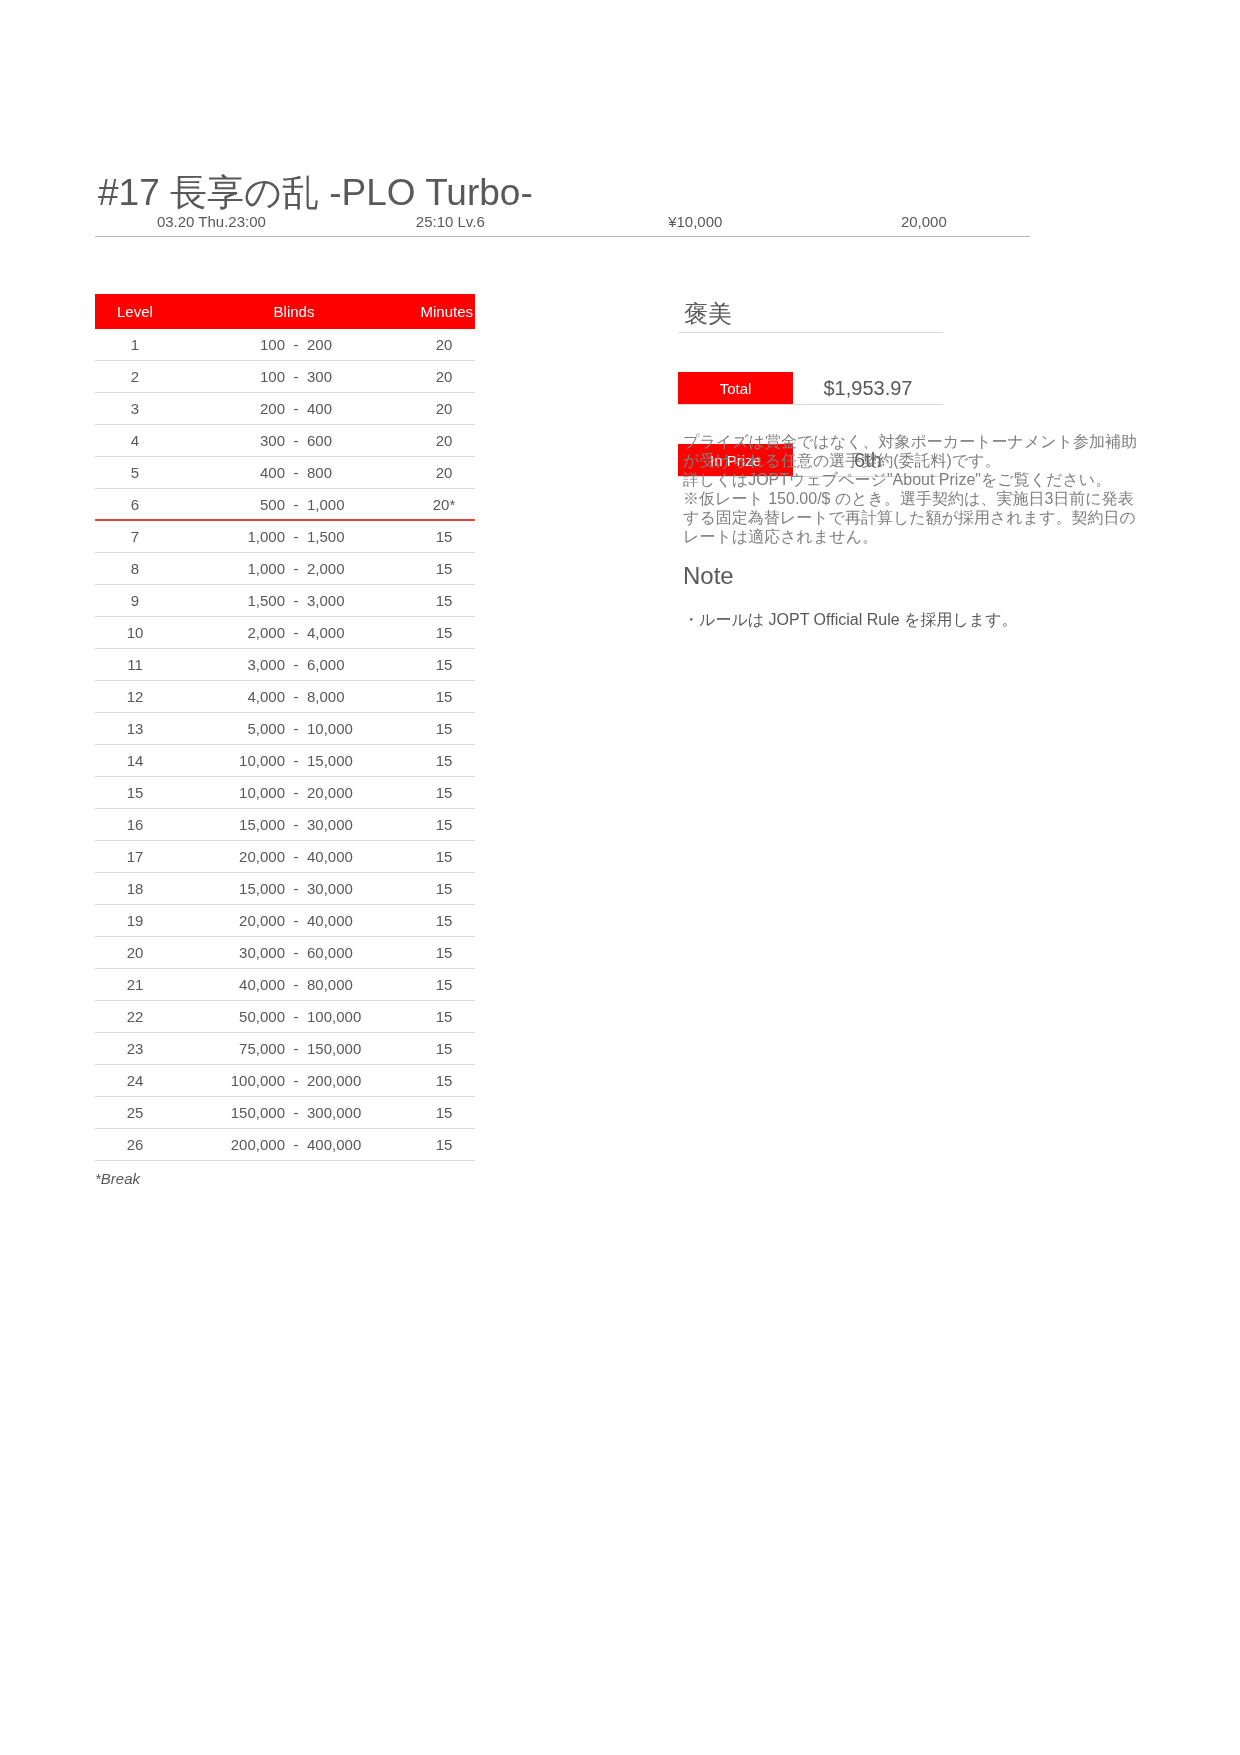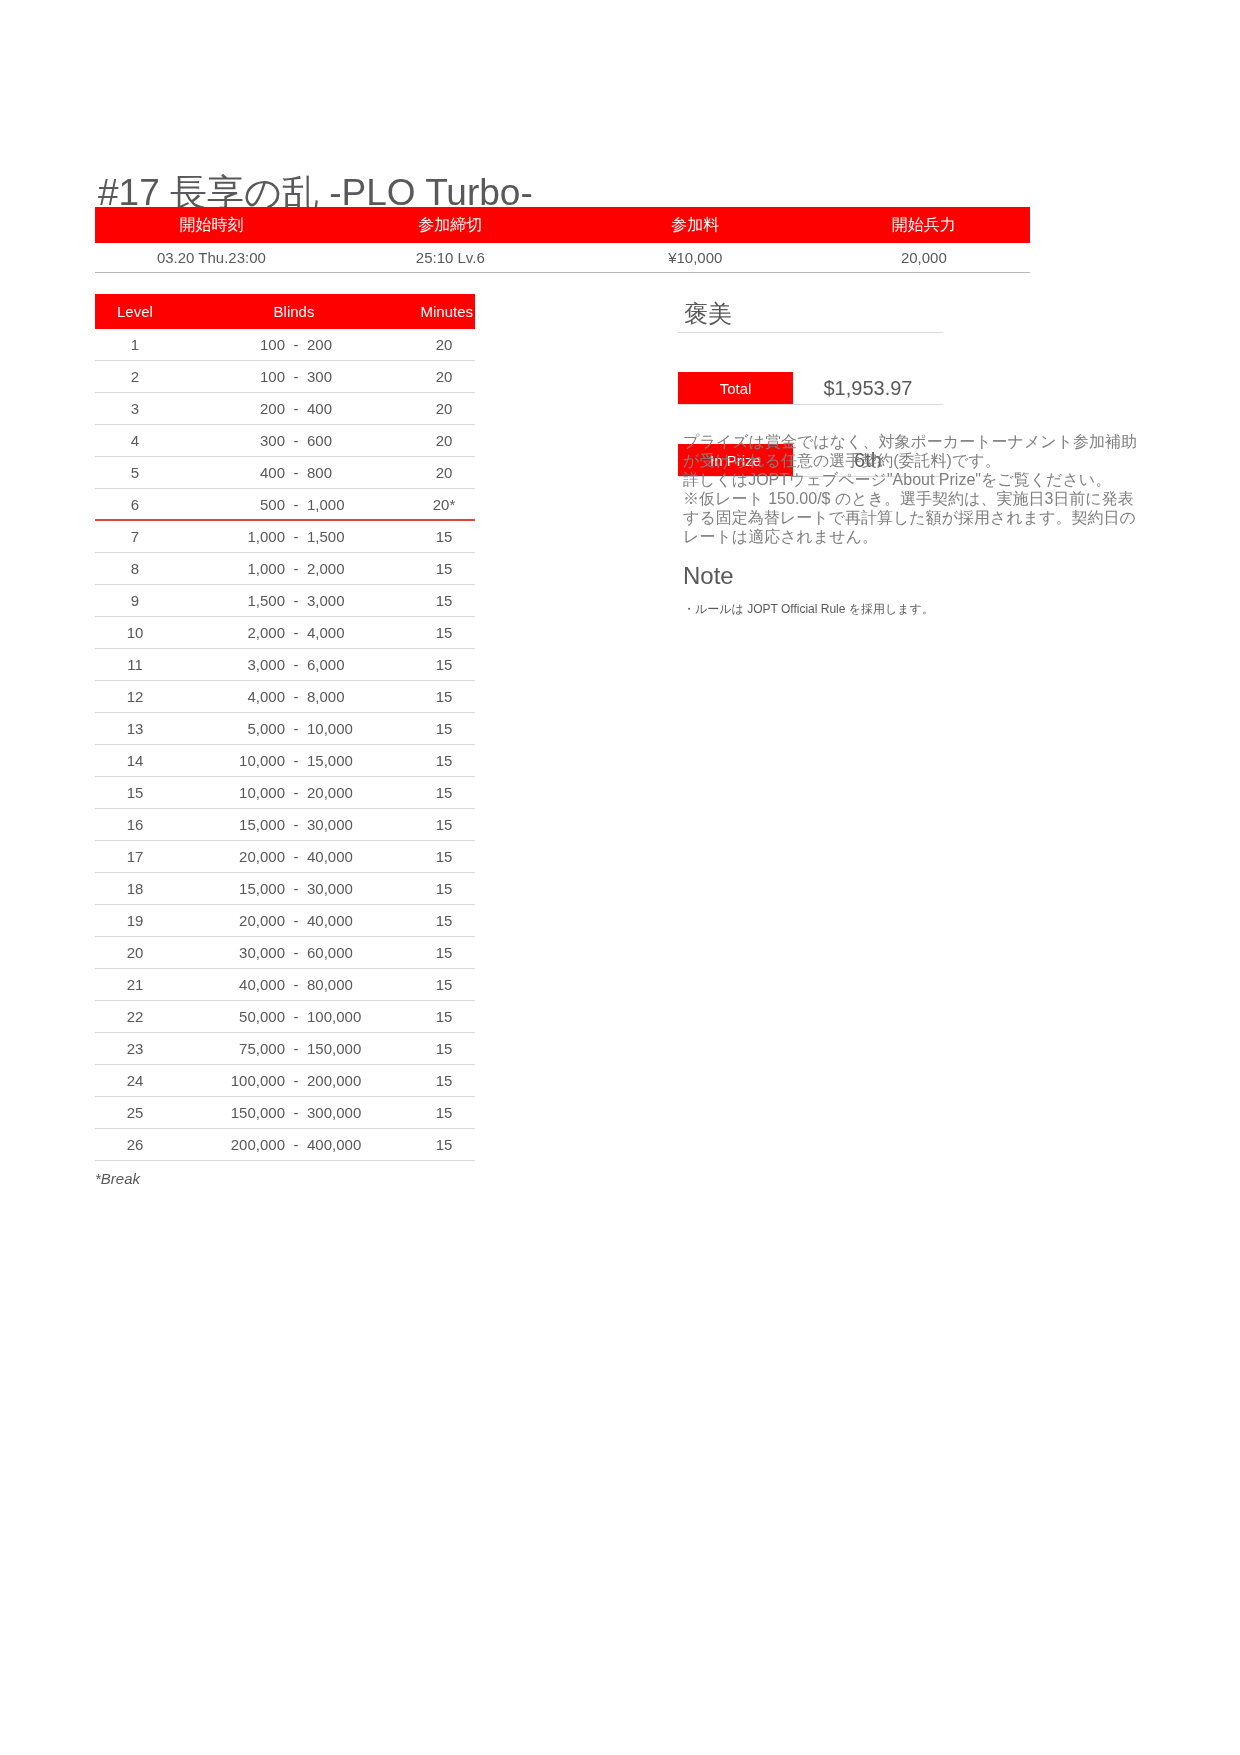--- a/index.html
+++ b/index.html
@@ -50,34 +50,28 @@
   .prize-heading{margin:0;padding-left:6px;font-size:24px;font-weight:400;color:var(--text-gray);line-height:37px;border-bottom:1px solid var(--border-gray);}
   .prize-row{display:flex;height:33px;border-bottom:1px solid var(--border-gray);margin-top:39px;}
   .prize-label{width:115px;background:var(--red);color:#fff;font-size:15px;display:flex;align-items:center;justify-content:center;}
   .prize-value{flex:1;display:flex;align-items:center;justify-content:center;font-size:20px;color:var(--text-gray);}
 
   .fine-print{position:absolute;left:683px;top:432px;width:458px;font-size:16px;line-height:19px;color:var(--fine-gray);}
   .fine-print p{margin:0;}
 
   .note{position:absolute;left:683px;top:560px;width:470px;}
   .note-heading{margin:0;font-size:24px;font-weight:400;color:var(--text-gray);line-height:32px;}
-  .note-item{margin-top:9px;font-size:12px;color:var(--text-gray);}
+  .note-item{margin-top:18px;font-size:16px;color:var(--text-gray);}
 </style>
 </head>
 <body>
 
 <h1 class="page-title">#17 長享の乱 -PLO Turbo-</h1>
 
 <div class="info-table">
-  <div class="info-header">
-    <div class="info-cell ic1">開始時刻</div>
-    <div class="info-cell ic2">参加締切</div>
-    <div class="info-cell ic3">参加料</div>
-    <div class="info-cell ic4">開始兵力</div>
-  </div>
   <div class="info-values">
     <div class="info-cell ic1">03.20 Thu.23:00</div>
     <div class="info-cell ic2">25:10 Lv.6</div>
     <div class="info-cell ic3">¥10,000</div>
     <div class="info-cell ic4">20,000</div>
   </div>
 </div>
 
 <div class="blinds">
   <div class="blinds-header">

